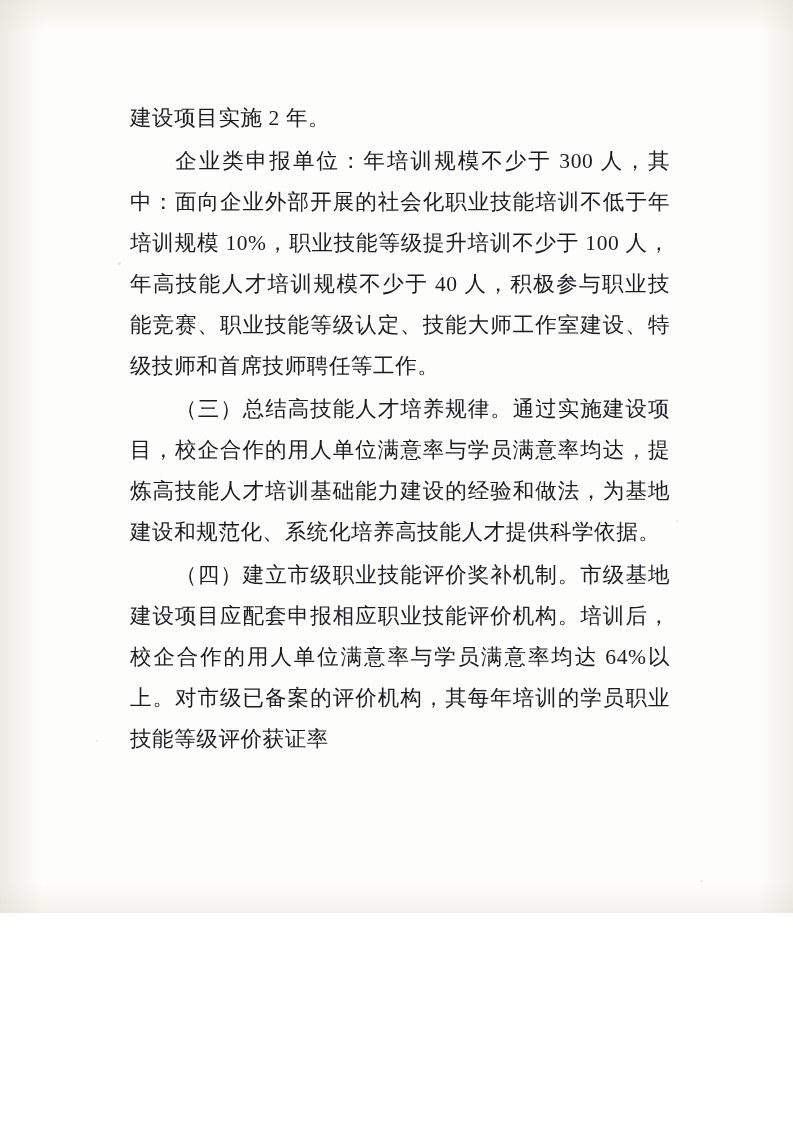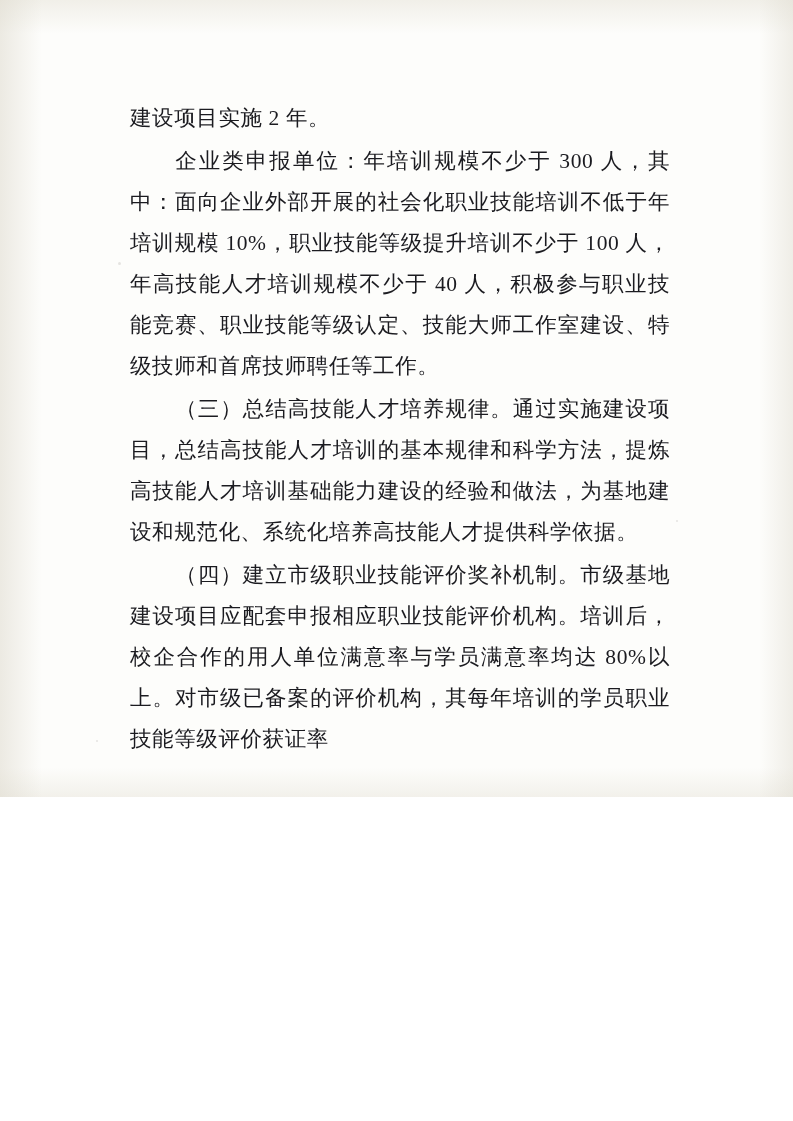--- a/index.html
+++ b/index.html
@@ -3,21 +3,21 @@
 <meta charset="utf-8">
 <style>
   html, body {
     margin: 0;
     padding: 0;
     background: #ffffff;
   }
   .page {
     position: relative;
     width: 793px;
-    height: 797px;
+    height: 913px;
     background: #fdfdfb;
     overflow: hidden;
     font-family: "Liberation Serif", "DejaVu Serif", serif;
   }
   
   .paper-tint {
     position: absolute;
     inset: 0;
     background:
       linear-gradient(90deg, rgba(222,218,206,0.55) 0px, rgba(255,255,255,0) 42px),
@@ -65,22 +65,22 @@
 </style>
 </head>
 <body>
 
 <div class="page">
   <div class="paper-tint"></div>
 
   <div class="body-col">
     <p class="para">建设项目实施 2 年。</p>
     <p class="para indent">企业类申报单位：年培训规模不少于 300 人，其中：面向企业外部开展的社会化职业技能培训不低于年培训规模 10%，职业技能等级提升培训不少于 100 人，年高技能人才培训规模不少于 40 人，积极参与职业技能竞赛、职业技能等级认定、技能大师工作室建设、特级技师和首席技师聘任等工作。</p>
-    <p class="para indent">（三）总结高技能人才培养规律。通过实施建设项目，总结高技能人才培训的基本规律和科学方法，提炼高技能人才培训基础能力建设的经验和做法，为基地建设和规范化、系统化培养高技能人才提供科学依据。</p>
-    <p class="para indent">（四）建立市级职业技能评价奖补机制。市级基地建设项目应配套申报相应职业技能评价机构。培训后，校企合作的用人单位满意率与学员满意率均达 80%以上。对市级已备案的评价机构，其每年培训的学员职业技能等级评价获证率</p>
+    <p class="para indent">（三）总结高技能人才培养规律。通过实施建设项目，校企合作的用人单位满意率与学员满意率均达，提炼高技能人才培训基础能力建设的经验和做法，为基地建设和规范化、系统化培养高技能人才提供科学依据。</p>
+    <p class="para indent">（四）建立市级职业技能评价奖补机制。市级基地建设项目应配套申报相应职业技能评价机构。培训后，校企合作的用人单位满意率与学员满意率均达 64%以上。对市级已备案的评价机构，其每年培训的学员职业技能等级评价获证率</p>
   </div>
 
   <div class="page-number">14</div>
 
   <div class="speck" style="left:118px; top:262px; width:3px; height:3px;"></div>
   <div class="speck" style="left:676px; top:520px; width:2px; height:2px;"></div>
   <div class="speck" style="left:96px; top:740px; width:2px; height:2px;"></div>
   <div class="speck" style="left:700px; top:880px; width:3px; height:2px;"></div>
 </div>
 

